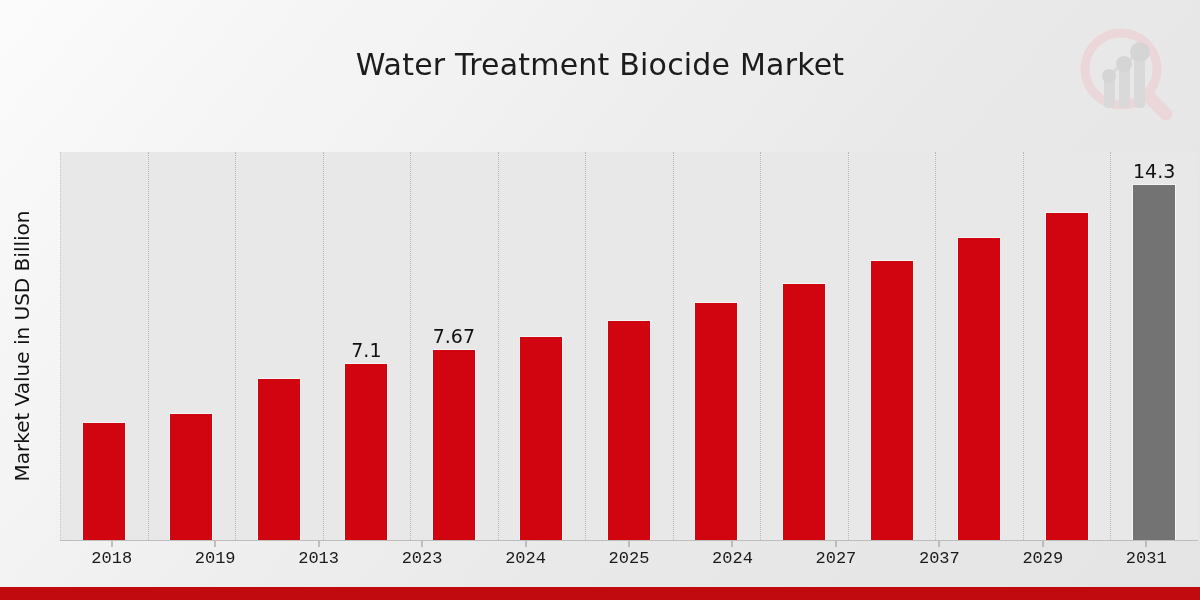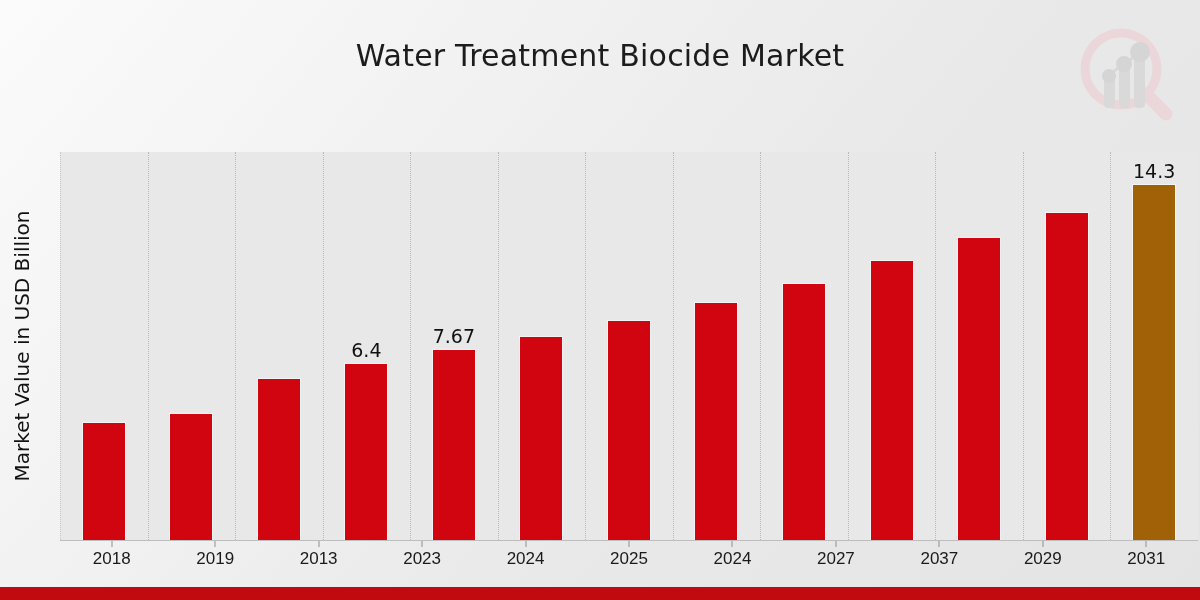--- a/index.html
+++ b/index.html
@@ -18,21 +18,21 @@
     position: relative;
     width: 1200px;
     height: 600px;
     background: linear-gradient(130deg, #fbfbfb 0%, #f2f2f2 30%, #e9e9e9 60%, #e4e4e4 100%);
     box-sizing: border-box;
   }
 
   
   .chart-title {
     position: absolute;
-    top: 38px;
+    top: 47px;
     left: 0;
     width: 1200px;
     text-align: center;
     font-size: 30px;
     font-weight: 400;
     color: #1c1c1c;
     letter-spacing: 0.2px;
     font-family: "DejaVu Sans", sans-serif;
   }
 
@@ -157,21 +157,21 @@
     background: #8f8f8f;
     transform: translateX(-50%);
   }
   .xtick-label {
     position: absolute;
     top: 8px;
     left: 0;
     width: 100%;
     font-size: 17px;
     color: #1a1a1a;
-    font-family: Liberation Sans, sans-serif;
+    font-family: Liberation Mono, monospace;
   }
 
   
   .footer-bar {
     position: absolute;
     left: 0;
     bottom: 0;
     width: 1200px;
     height: 13px;
     background: #c10a10;
@@ -224,21 +224,21 @@
           <div class="bar" style="height: 30.3205%; background: rgb(208, 5, 15);"></div>
         </div>
         <div class="bar-slot">
           <div class="bar" style="height: 32.7564%; background: rgb(208, 5, 15);"></div>
         </div>
         <div class="bar-slot">
           <div class="bar" style="height: 41.6667%; background: rgb(208, 5, 15);"></div>
         </div>
         <div class="bar-slot">
           <div class="bar" style="height: 45.5128%; background: rgb(208, 5, 15);">
-            <div class="bar-value">6.4</div>
+            <div class="bar-value">7.1</div>
           </div>
         </div>
         <div class="bar-slot">
           <div class="bar" style="height: 49.1667%; background: rgb(208, 5, 15);">
             <div class="bar-value">7.67</div>
           </div>
         </div>
         <div class="bar-slot">
           <div class="bar" style="height: 52.5641%; background: rgb(208, 5, 15);"></div>
         </div>
@@ -254,21 +254,21 @@
         <div class="bar-slot">
           <div class="bar" style="height: 72.1154%; background: rgb(208, 5, 15);"></div>
         </div>
         <div class="bar-slot">
           <div class="bar" style="height: 78.2051%; background: rgb(208, 5, 15);"></div>
         </div>
         <div class="bar-slot">
           <div class="bar" style="height: 84.6154%; background: rgb(208, 5, 15);"></div>
         </div>
         <div class="bar-slot">
-          <div class="bar" style="height: 91.6667%; background: #a16207;">
+          <div class="bar" style="height: 91.6667%; background: #737373;">
             <div class="bar-value">14.3</div>
           </div>
         </div>
       </div>
   </div>
 
   <div class="xaxis-line"></div>
   <div class="xaxis" id="xaxis">
       <div class="xtick-slot">
         <div class="xtick-mark"></div>

